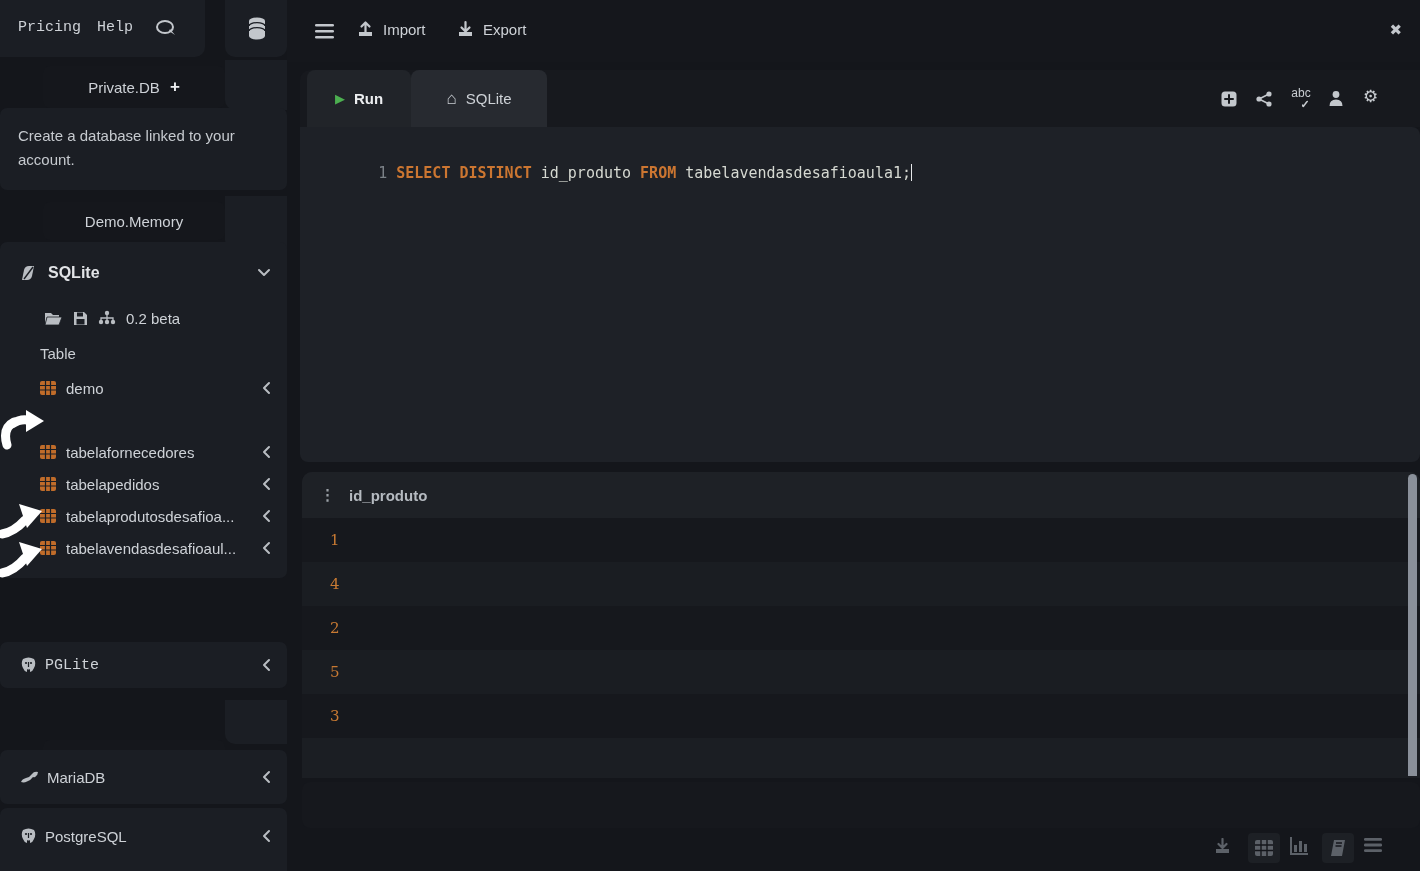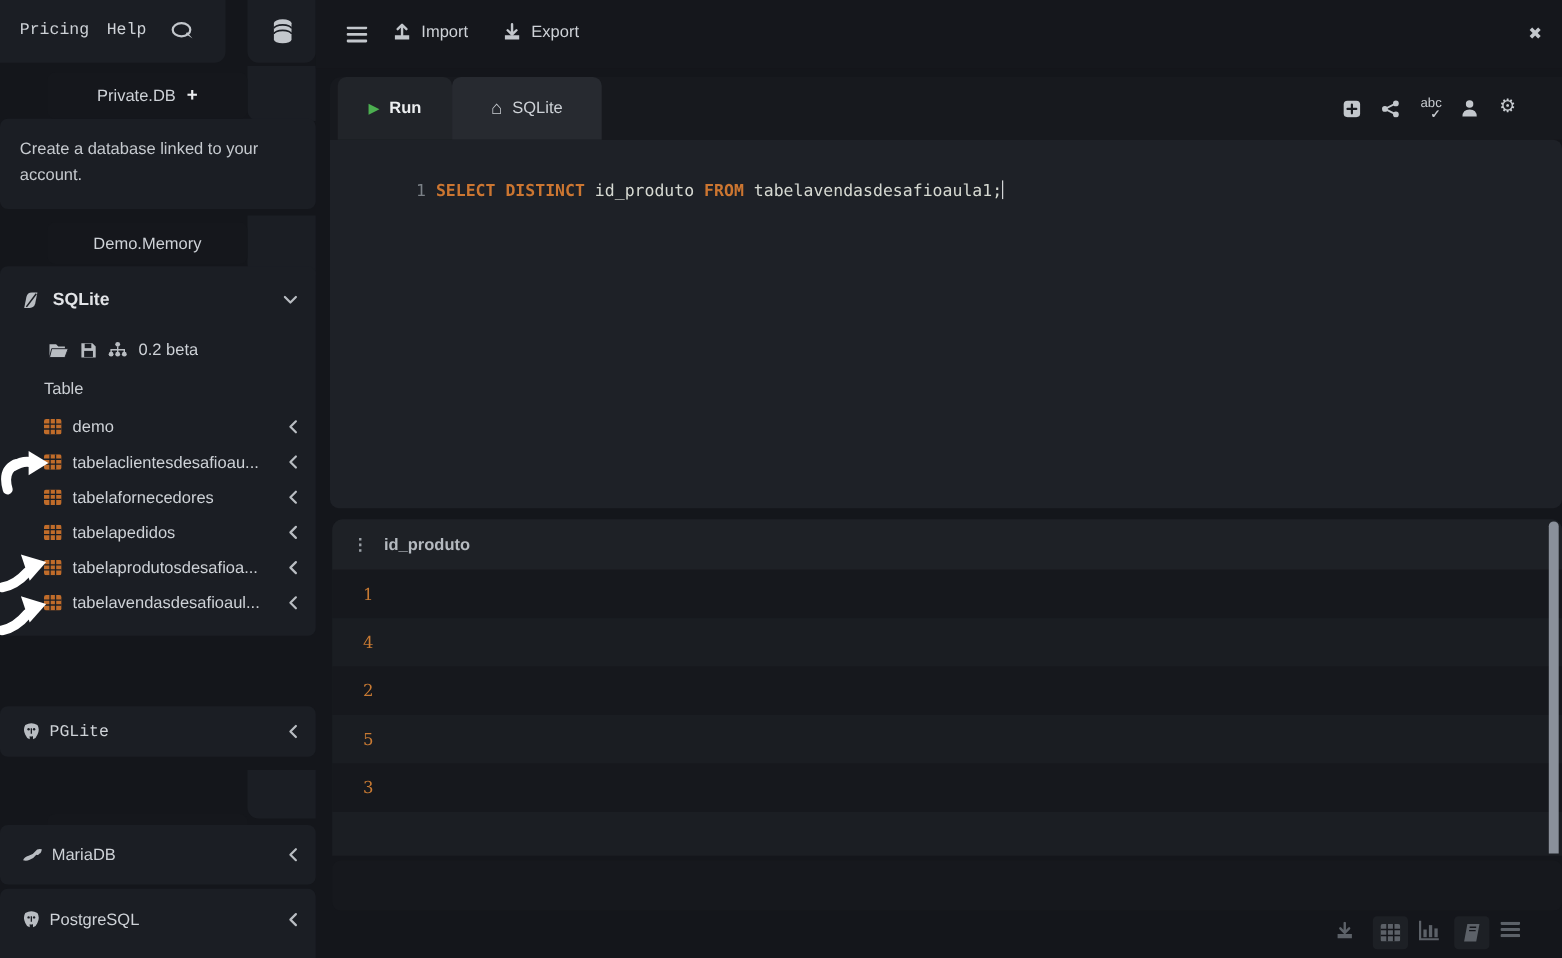--- a/index.html
+++ b/index.html
@@ -119,34 +119,20 @@
           <path d="M0 4.5 h16 M5.5 0 v14 M10.5 0 v14 M0 9 h16" stroke="#1b1e24" stroke-width="1.2"></path>
         </svg>
       </span>
     <span class="lbl" style="max-width:188px;">demo</span>
     <span class="chev">
         <svg width="10" height="14" viewBox="0 0 10 14">
           <polyline points="8,2 3,7 8,12" fill="none" stroke="#b9bdc2" stroke-width="2" stroke-linecap="round" stroke-linejoin="round"></polyline>
         </svg>
       </span>
   </div>
-  <div class="sbrow" style="top:405px;">
-    <span class="tblico" style="margin-left:40px;margin-right:10px;">
-        <svg width="16" height="14" viewBox="0 0 16 14">
-          <rect width="16" height="14" rx="2" fill="#c06c2a"></rect>
-          <path d="M0 4.5 h16 M5.5 0 v14 M10.5 0 v14 M0 9 h16" stroke="#1b1e24" stroke-width="1.2"></path>
-        </svg>
-      </span>
-    <span class="lbl" style="max-width:188px;">tabelaclientesdesafioau...</span>
-    <span class="chev">
-        <svg width="10" height="14" viewBox="0 0 10 14">
-          <polyline points="8,2 3,7 8,12" fill="none" stroke="#b9bdc2" stroke-width="2" stroke-linecap="round" stroke-linejoin="round"></polyline>
-        </svg>
-      </span>
-  </div>
   <div class="sbrow" style="top:437px;">
     <span class="tblico" style="margin-left:40px;margin-right:10px;">
         <svg width="16" height="14" viewBox="0 0 16 14">
           <rect width="16" height="14" rx="2" fill="#c06c2a"></rect>
           <path d="M0 4.5 h16 M5.5 0 v14 M10.5 0 v14 M0 9 h16" stroke="#1b1e24" stroke-width="1.2"></path>
         </svg>
       </span>
     <span class="lbl" style="max-width:188px;">tabelafornecedores</span>
     <span class="chev">
         <svg width="10" height="14" viewBox="0 0 10 14">

